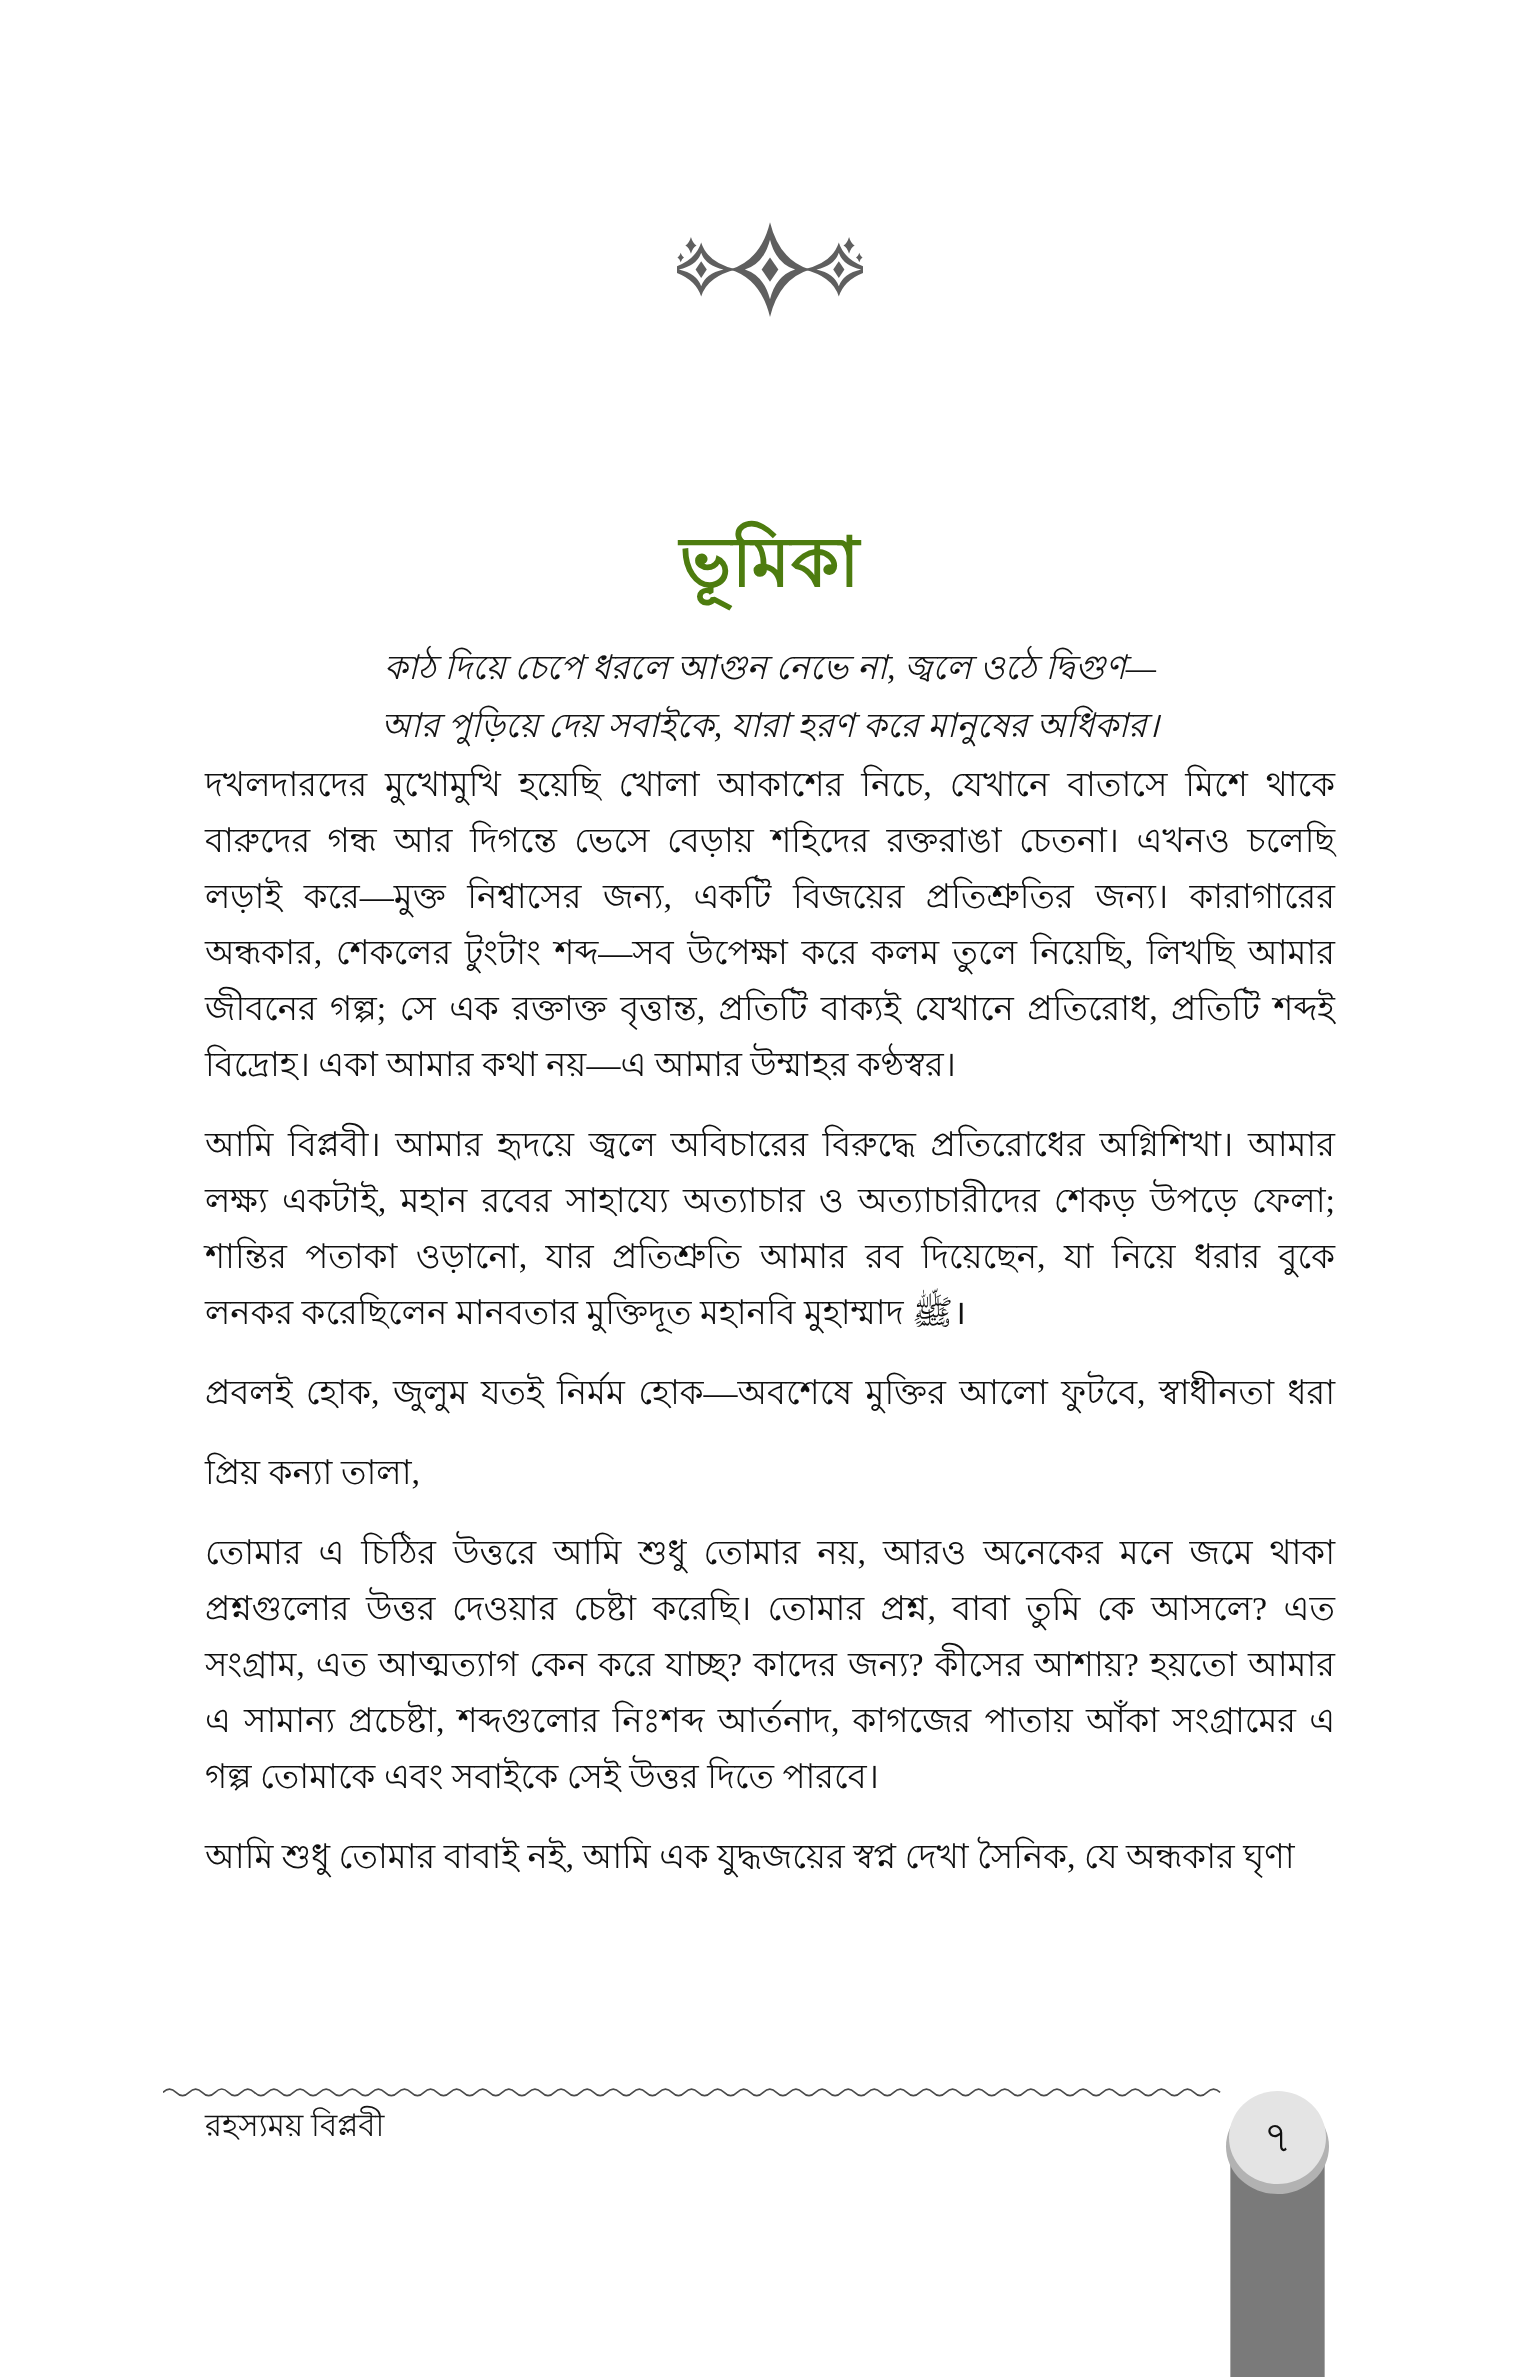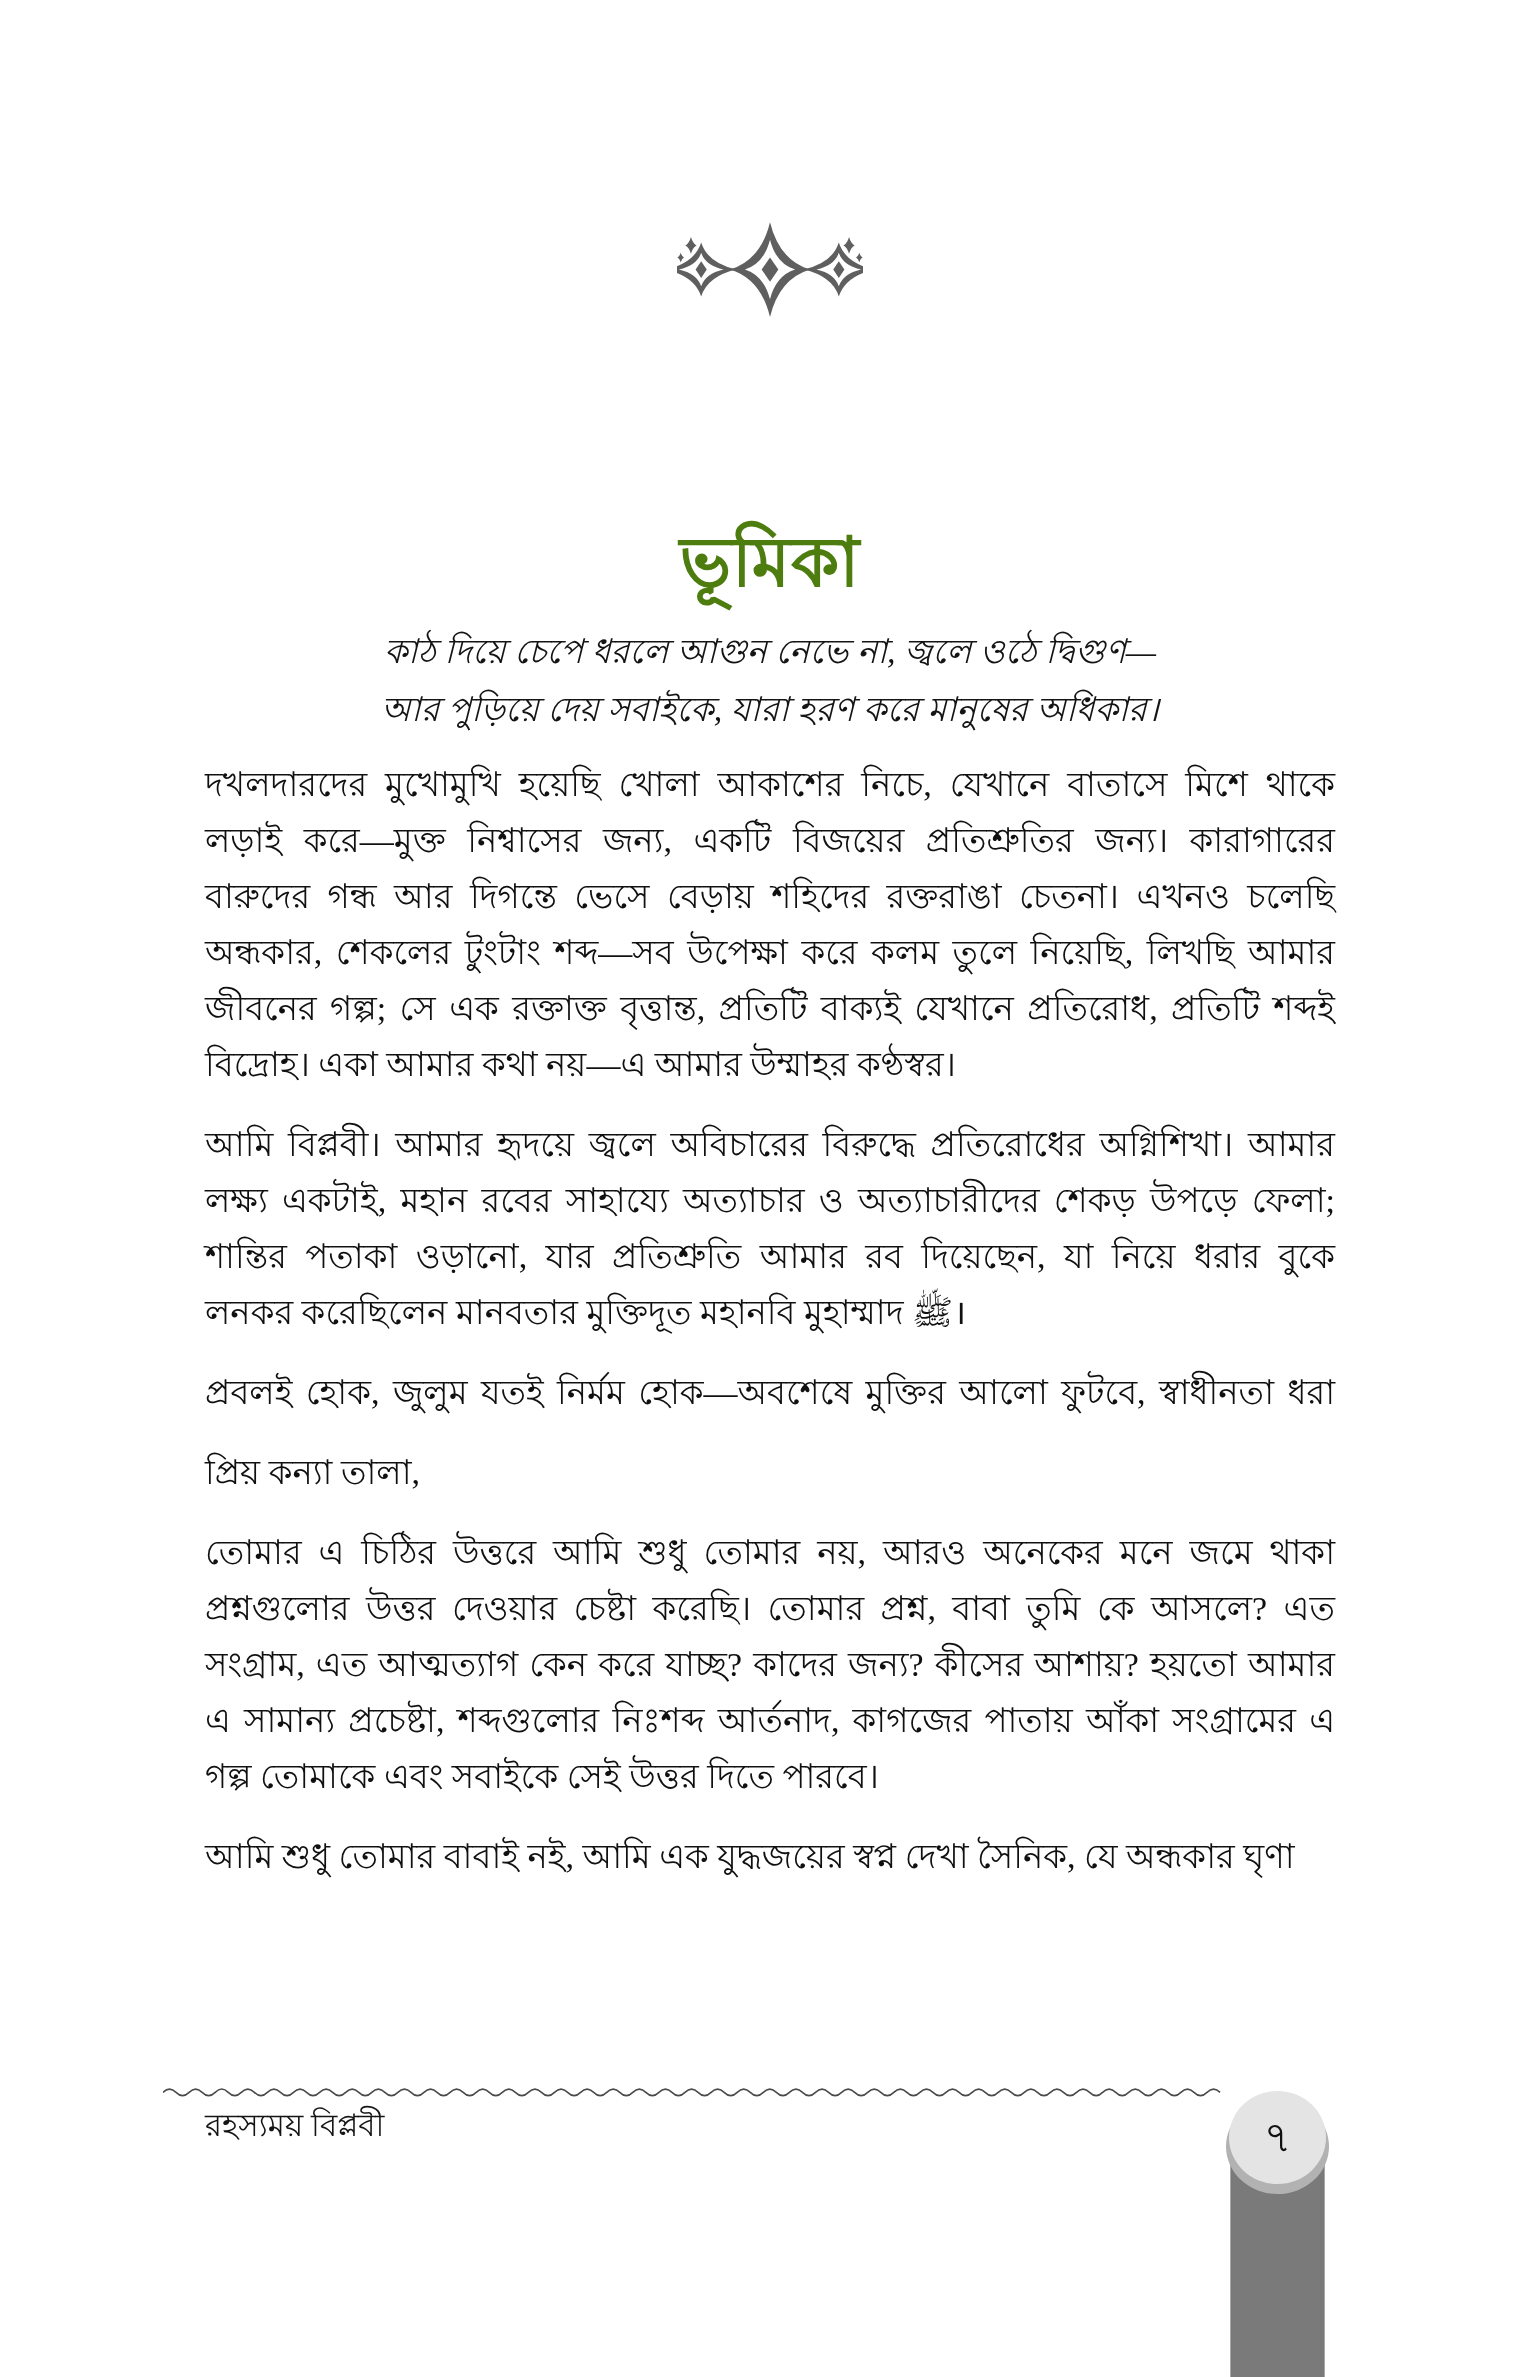--- a/index.html
+++ b/index.html
@@ -8,21 +8,21 @@
     font-family:"Liberation Serif","DejaVu Serif",serif;color:#111111;
     overflow:hidden;
   }
   .ornament{position:absolute;left:677px;top:222px;width:186px;height:97px;}
   .page-title{
     position:absolute;left:205px;top:466px;width:1130px;
     text-align:center;font-size:69px;font-weight:bold;line-height:103px;
     color:#4d7c0f;letter-spacing:0.9px;
   }
   .epigraph{
-    position:absolute;left:205px;top:623px;width:1130px;
+    position:absolute;left:205px;top:639px;width:1130px;
     text-align:center;font-style:italic;font-size:34px;line-height:58px;color:#141414;
   }
   .body-text{
     position:absolute;left:205px;top:757px;width:1130px;
     font-size:34px;line-height:56px;color:#101010;
   }
   .para{margin:0 0 24px 0;}
   .line{text-align:justify;text-align-last:justify;}
   .line.last{text-align-last:left;}
   .footer-divider{position:absolute;left:163px;top:2083px;width:1072px;height:15px;}
@@ -79,22 +79,22 @@
 <h1 class="page-title">ভূমিকা</h1>
 
 <div class="epigraph">
   <div class="eline">কাঠ দিয়ে চেপে ধরলে আগুন নেভে না, জ্বলে ওঠে দ্বিগুণ—</div>
   <div class="eline">আর পুড়িয়ে দেয় সবাইকে, যারা হরণ করে মানুষের অধিকার।</div>
 </div>
 
 <div class="body-text">
   <div class="para">
     <div class="line">দখলদারদের মুখোমুখি হয়েছি খোলা আকাশের নিচে, যেখানে বাতাসে মিশে থাকে</div>
+    <div class="line">বারুদের গন্ধ আর দিগন্তে ভেসে বেড়ায় শহিদের রক্তরাঙা চেতনা। এখনও চলেছি</div>
     <div class="line">লড়াই করে—মুক্ত নিশ্বাসের জন্য, একটি বিজয়ের প্রতিশ্রুতির জন্য। কারাগারের</div>
-    <div class="line">বারুদের গন্ধ আর দিগন্তে ভেসে বেড়ায় শহিদের রক্তরাঙা চেতনা। এখনও চলেছি</div>
     <div class="line">অন্ধকার, শেকলের টুংটাং শব্দ—সব উপেক্ষা করে কলম তুলে নিয়েছি, লিখছি আমার</div>
     <div class="line">জীবনের গল্প; সে এক রক্তাক্ত বৃত্তান্ত, প্রতিটি বাক্যই যেখানে প্রতিরোধ, প্রতিটি শব্দই</div>
     <div class="line last">বিদ্রোহ। একা আমার কথা নয়—এ আমার উম্মাহর কণ্ঠস্বর।</div>
   </div>
   <div class="para">
     <div class="line">আমি বিপ্লবী। আমার হৃদয়ে জ্বলে অবিচারের বিরুদ্ধে প্রতিরোধের অগ্নিশিখা। আমার</div>
     <div class="line">লক্ষ্য একটাই, মহান রবের সাহায্যে অত্যাচার ও অত্যাচারীদের শেকড় উপড়ে ফেলা;</div>
     <div class="line">শান্তির পতাকা ওড়ানো, যার প্রতিশ্রুতি আমার রব দিয়েছেন, যা নিয়ে ধরার বুকে</div>
     <div class="line last">লনকর করেছিলেন মানবতার মুক্তিদূত মহানবি মুহাম্মাদ ﷺ।</div>
   </div>

